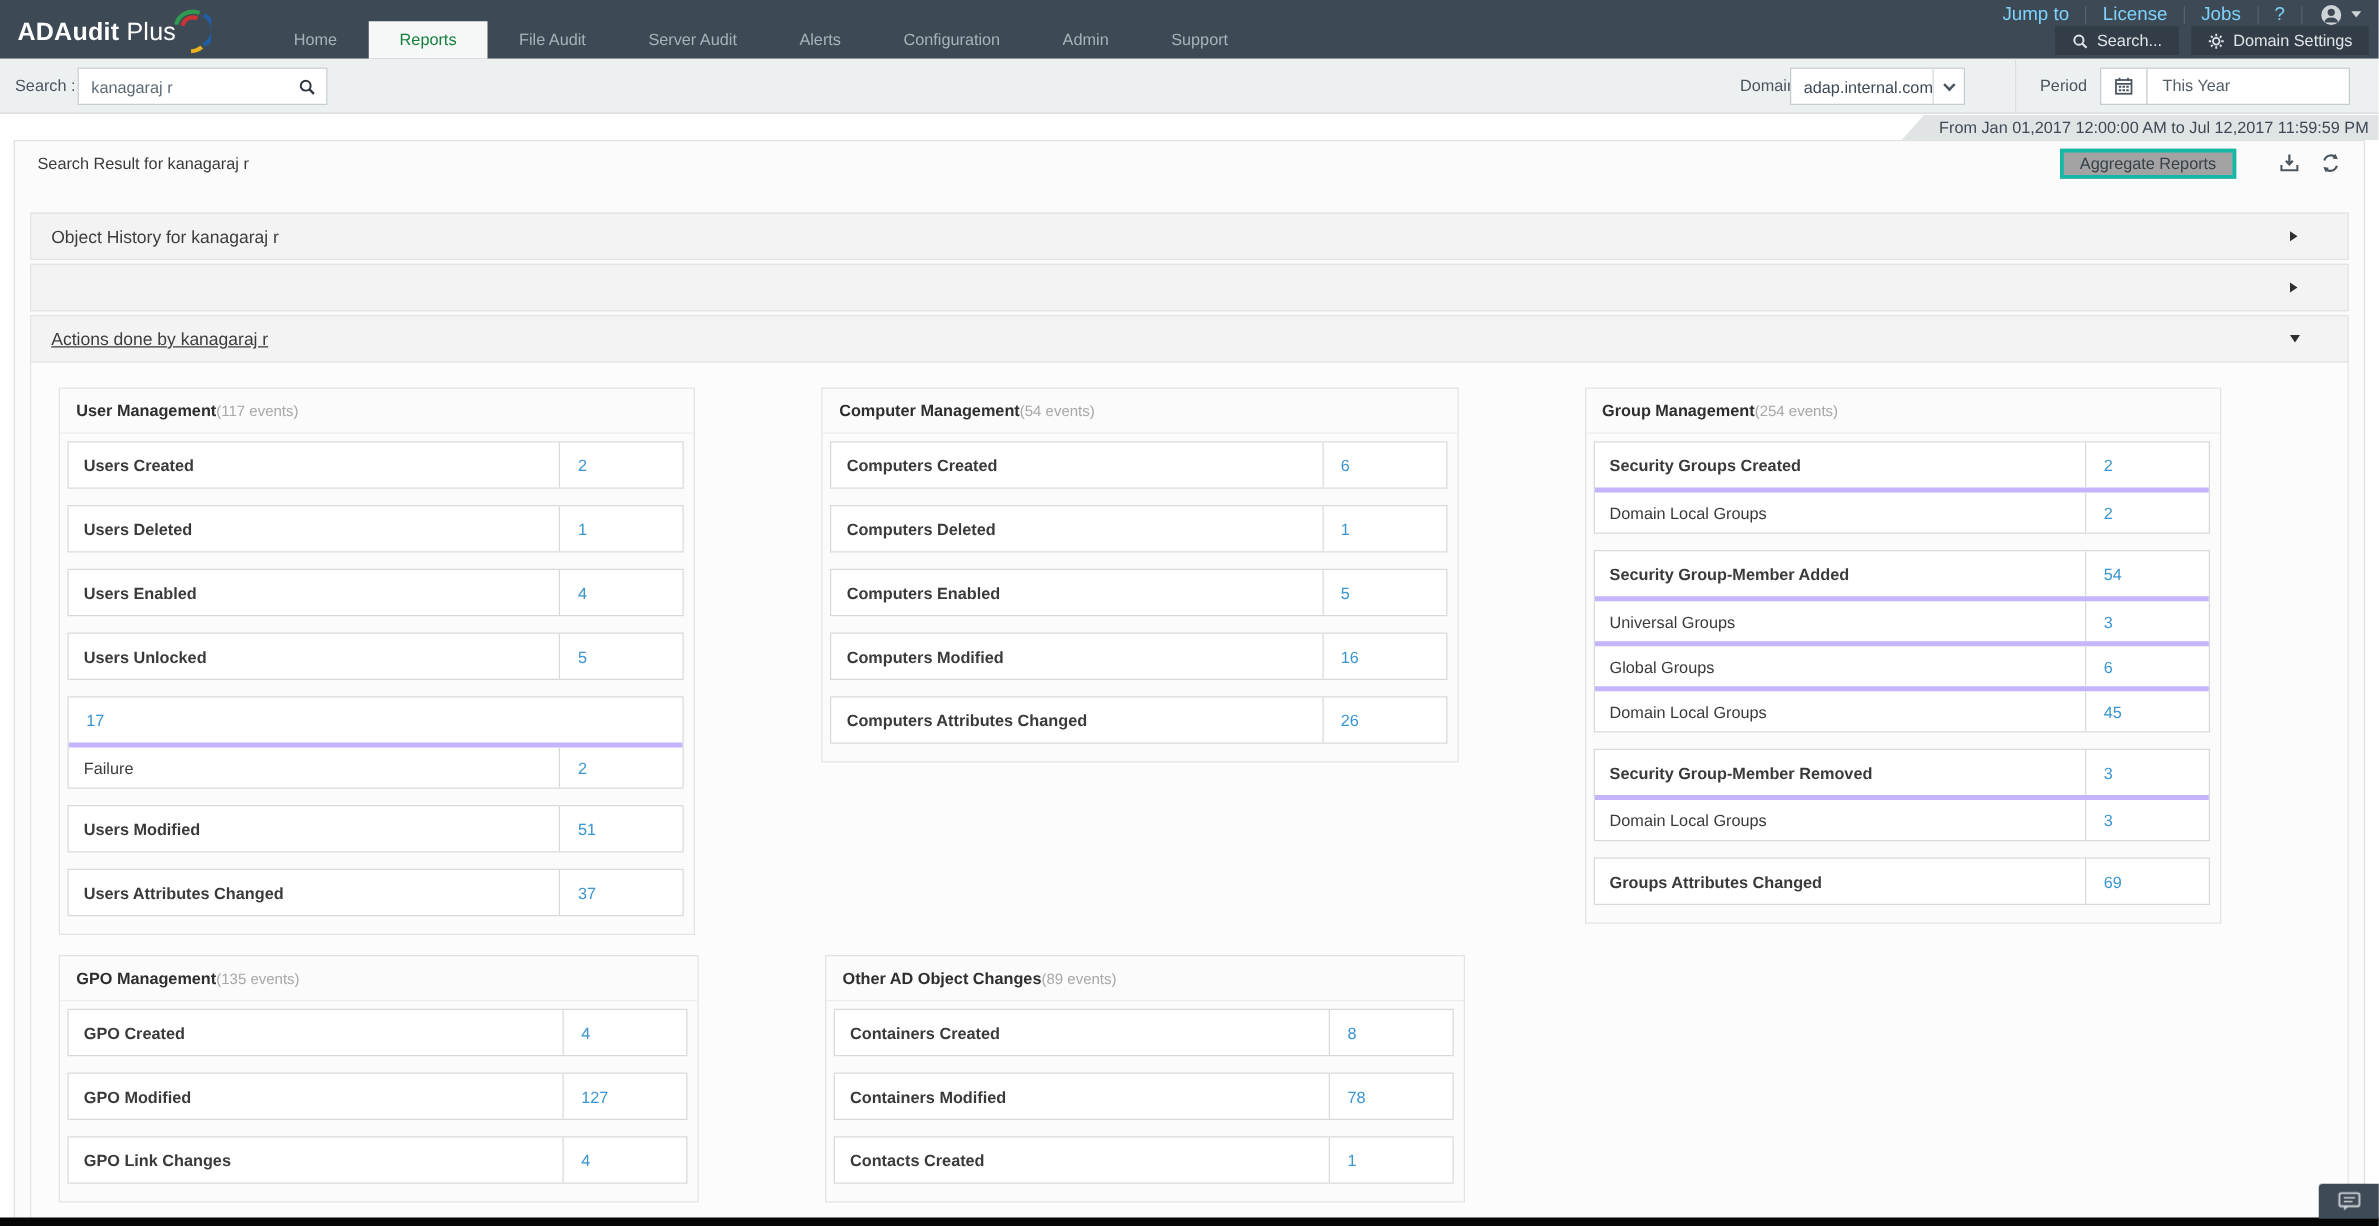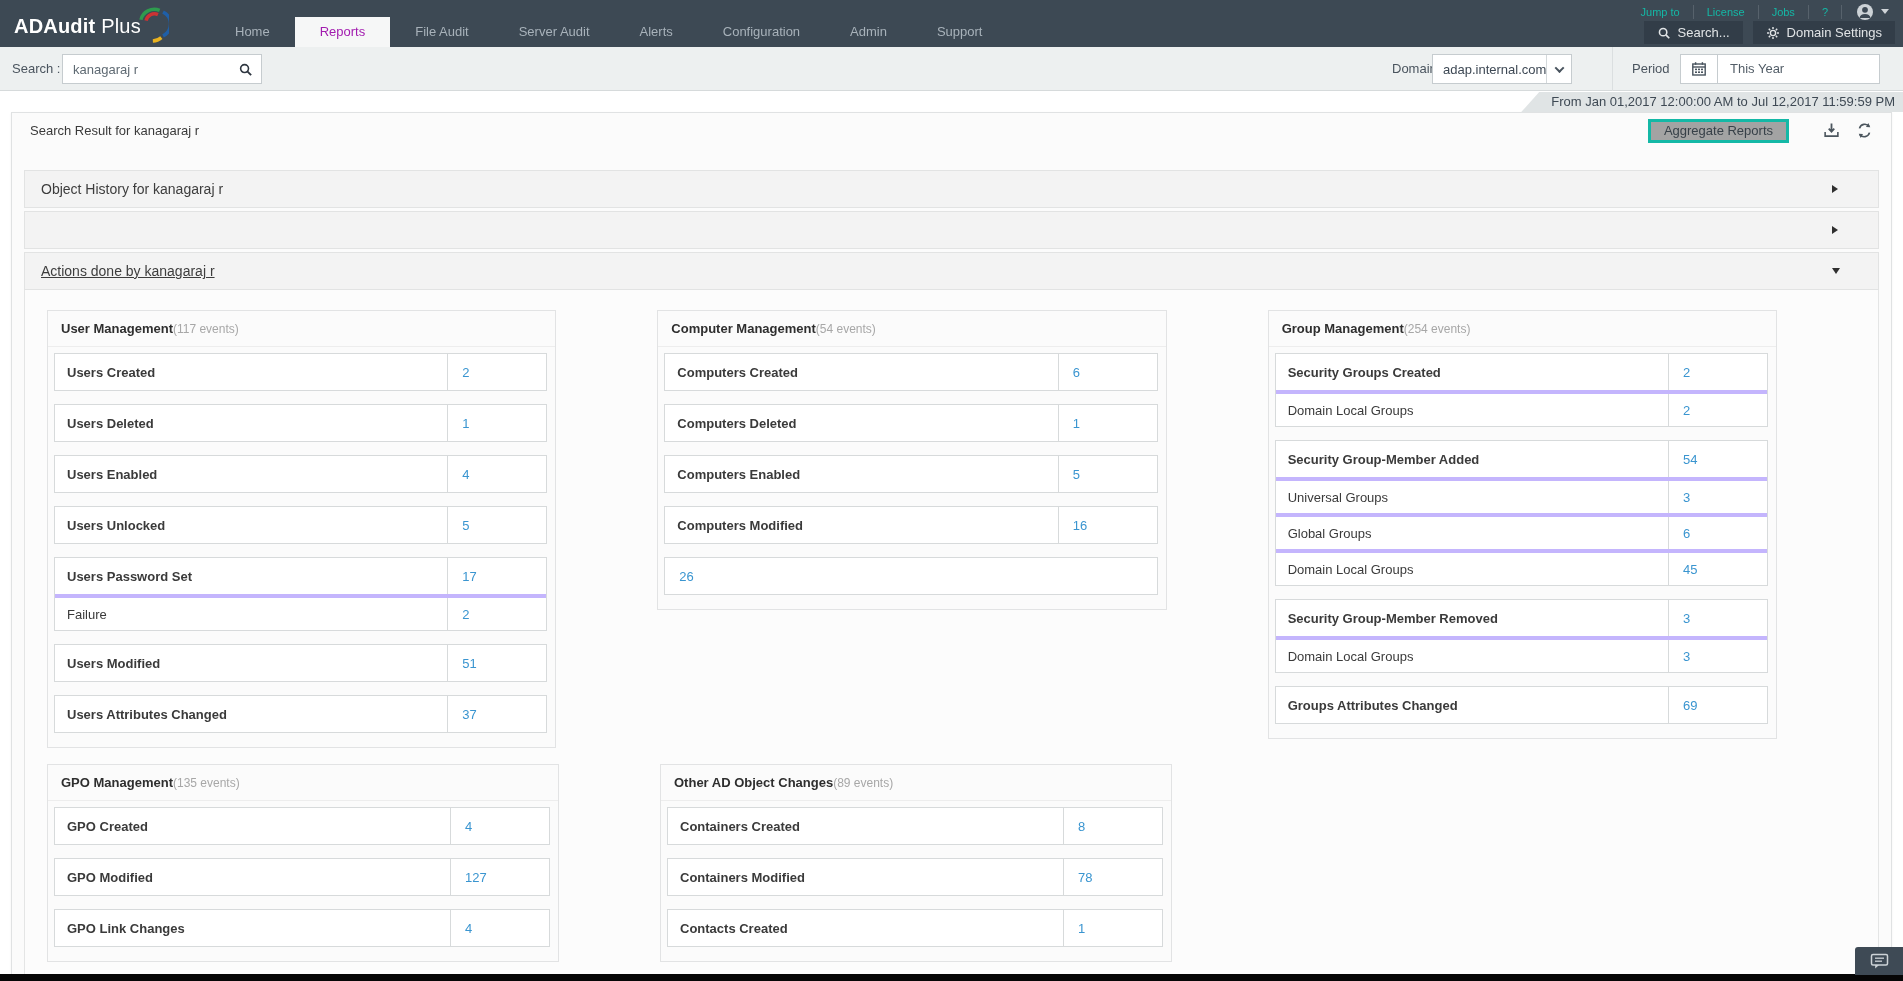--- a/index.html
+++ b/index.html
@@ -7,22 +7,22 @@
     font-family:"Liberation Sans","DejaVu Sans",sans-serif; font-size:13px; color:#3c3c3c; }
 
   
   .topbar { position:relative; width:100%; height:47px; background:#3d4954; }
   .logo { position:absolute; left:14px; top:8px; display:flex; align-items:center; color:#fff; }
   .logo-text { font-size:20px; letter-spacing:.2px; }
   .logo-text b { font-weight:700; } .logo-text span { font-weight:400; }
   .logo svg { margin-left:-6px; margin-top:-4px; }
   .main-nav { position:absolute; left:210px; bottom:0; display:flex; height:30px; }
   .nav-tab { padding:0 25px; line-height:30px; color:#a8b2ba; font-size:13px; cursor:pointer; }
-  .nav-tab.active { background:#f6f7f7; color:#a21caf; }
-  .top-links { position:absolute; top:0; right:10px; height:23px; display:flex; align-items:center; color:#14b8a6; font-size:11px; }
+  .nav-tab.active { background:#f6f7f7; color:#15803d; }
+  .top-links { position:absolute; top:0; right:10px; height:23px; display:flex; align-items:center; color:#7dd3fc; font-size:15px; }
   .top-link { padding:0 13px; cursor:pointer; white-space:nowrap; }
   .tl-div { width:1px; height:14px; background:#57626c; }
   .user-wrap { display:flex; align-items:center; padding:0 4px 0 14px; cursor:pointer; }
   .caret-down { width:0; height:0; border-left:4px solid transparent; border-right:4px solid transparent; border-top:5px solid #cfd4d8; margin-left:7px; }
   .top-buttons { position:absolute; bottom:3px; right:8px; display:flex; }
   .tb-btn { display:flex; align-items:center; gap:7px; height:23px; padding:0 13px; margin-left:10px;
     background:#323d48; color:#e1e4e6; font-size:13px; cursor:pointer; }
 
   
   .filterbar { position:relative; width:100%; height:44px; background:#edf0f0; border-bottom:1px solid #d6dadb;padding-left:20px; }
@@ -251,21 +251,20 @@
               </div>
             </div>
             <div class="group">
               <div class="crow">
                 <span class="lab bold">Users Unlocked</span>
                 <span class="num">5</span>
               </div>
             </div>
             <div class="group">
               <div class="crow">
-                <span class="lab bold">Users Password Set</span>
                 <span class="num">17</span>
               </div>
               <div class="crow">
                 <span class="lab">Failure</span>
                 <span class="num">2</span>
               </div>
             </div>
             <div class="group">
               <div class="crow">
                 <span class="lab bold">Users Modified</span>
@@ -302,20 +301,21 @@
               </div>
             </div>
             <div class="group">
               <div class="crow">
                 <span class="lab bold">Computers Modified</span>
                 <span class="num">16</span>
               </div>
             </div>
             <div class="group">
               <div class="crow">
+                <span class="lab bold">Computers Attributes Changed</span>
                 <span class="num">26</span>
               </div>
             </div>
           </div>
         </div>
         <div class="card">
           <div class="card-head"><span class="ttl">Group Management</span><span class="events">(254 events)</span></div>
           <div class="card-body">
             <div class="group">
               <div class="crow">

